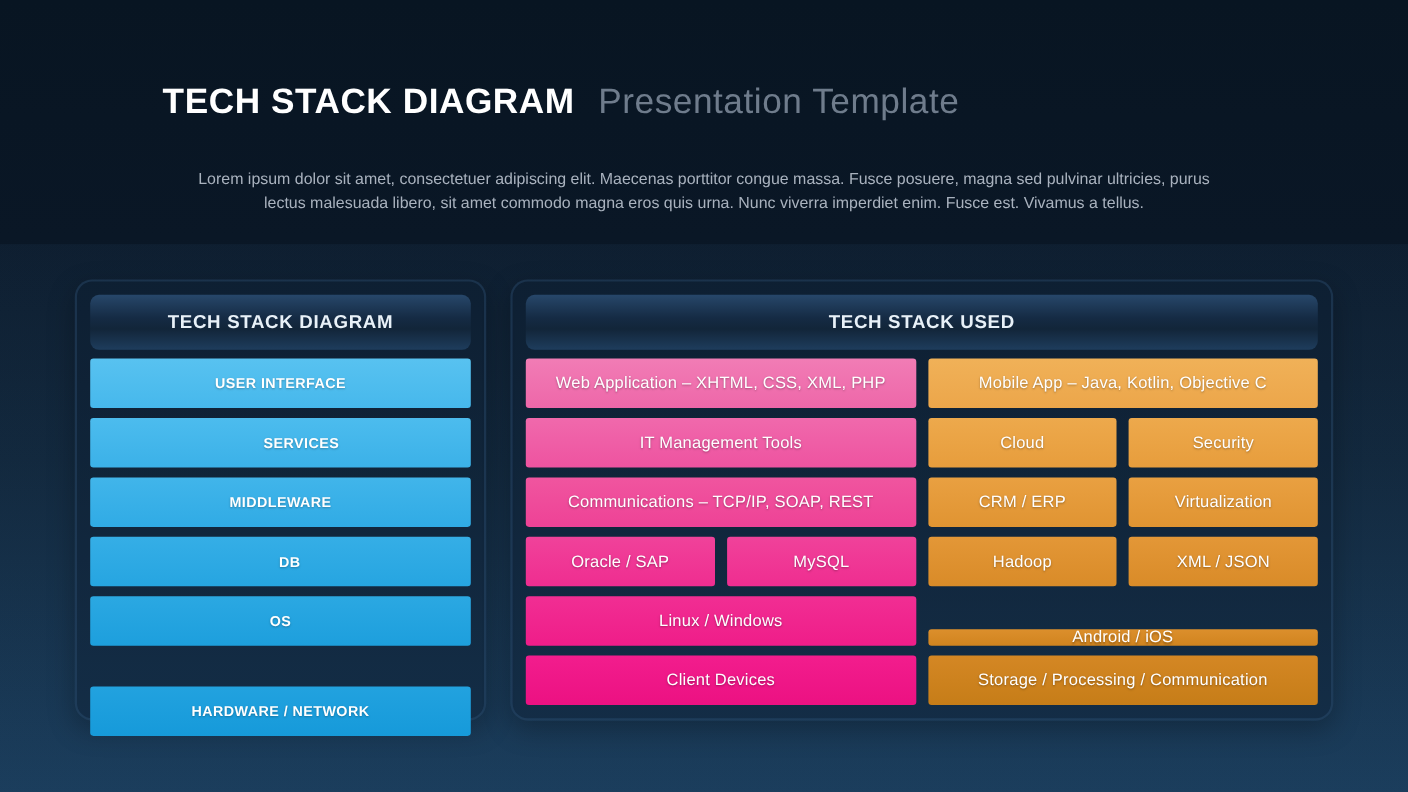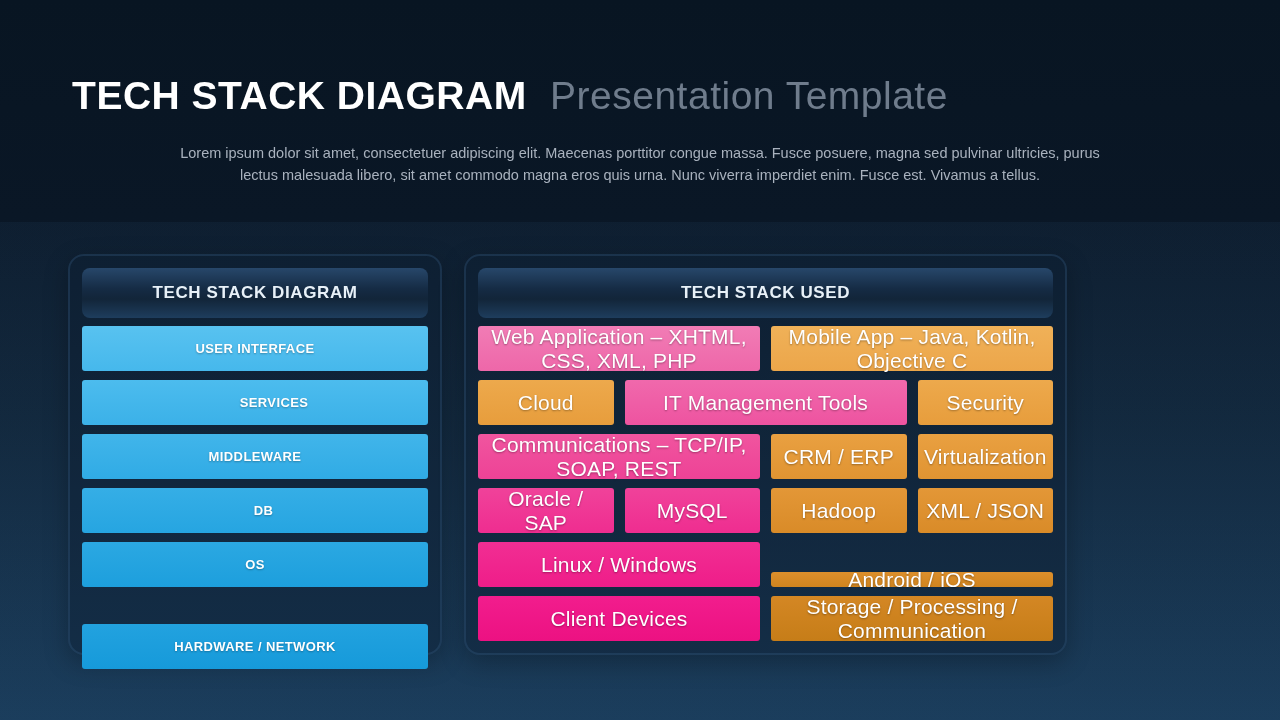--- a/index.html
+++ b/index.html
@@ -9,57 +9,57 @@
     background:linear-gradient(180deg,#081522 0%,#0a1726 30%,#0d2032 58%,#143450 100%);
   }
   
   .content-band{
     position:absolute;left:0;top:222px;width:1280px;height:498px;
     background:linear-gradient(180deg,rgba(52,96,140,0.10),rgba(70,120,170,0.14));
     pointer-events:none;
   }
   .title-wrap{
     position:absolute;left:0;top:74px;width:1020px;text-align:center;
-    font-size:39px;font-weight:800;letter-spacing:0.5px;white-space:nowrap;
+    font-size:32px;font-weight:800;letter-spacing:0.5px;white-space:nowrap;
   }
   .title-bold{color:#ffffff;}
   .title-light{color:#6f7c8c;font-weight:400;margin-left:12px;}
   .subtitle{
-    position:absolute;left:0;top:142px;width:1280px;text-align:center;
+    position:absolute;left:0;top:152px;width:1280px;text-align:center;
     color:#a9b2be;font-size:14.5px;line-height:22px;font-weight:400;
   }
   .panel{
     position:absolute;top:254px;height:401px;box-sizing:border-box;
     border:2px solid rgba(62,100,145,0.28);border-radius:16px;
     background:rgba(13,30,50,0.45);
     padding:12px;display:flex;flex-direction:column;
     box-shadow:0 8px 24px rgba(0,0,0,0.25);
   }
   .panel-left{left:68px;width:374px;}
-  .panel-right{left:464px;width:603px;}
+  .panel-right{left:464px;width:748px;}
   .panel-header{
     height:50px;border-radius:8px;margin-bottom:8px;flex:0 0 auto;
     display:flex;align-items:center;justify-content:center;
     background:linear-gradient(180deg,#27476a 0%,#152b44 42%,#122539 62%,#1e3d5d 100%);
     color:#e8f1f8;font-size:17px;font-weight:700;letter-spacing:0.6px;
   }
   .stack-col{display:flex;flex-direction:column;gap:9px;flex:1 1 auto;}
   .stack-btn{
     height:45px;flex:0 0 45px;border-radius:3px;
     display:flex;align-items:center;justify-content:center;
     color:#ffffff;font-size:13px;font-weight:700;letter-spacing:0.4px;
     text-shadow:0 1px 2px rgba(0,0,0,0.28);
   }
   .grid{
     display:grid;grid-template-columns:repeat(4,1fr);
     gap:9px 11px;grid-auto-rows:45px;flex:1 1 auto;
   }
   .cell{
     border-radius:3px;display:flex;align-items:center;justify-content:center;
-    color:#ffffff;font-size:21px;font-weight:400;letter-spacing:0.2px;
+    color:#ffffff;font-size:15px;font-weight:400;letter-spacing:0.2px;
     text-shadow:0 1px 2px rgba(0,0,0,0.35);text-align:center;padding:0 6px;
   }
   .c2{grid-column:span 2;}
 </style>
 </head>
 <body>
 
 <div class="slide">
   <div class="content-band"></div>
 
@@ -83,22 +83,22 @@
       <div class="stack-btn" style="background: linear-gradient(rgb(43, 168, 226) 0%, rgb(29, 159, 221) 100%);">OS</div>
       <div class="stack-btn" style="background: linear-gradient(rgb(34, 162, 223) 0%, rgb(22, 154, 218) 100%); margin-top: 28px;">HARDWARE / NETWORK</div>
     </div>
   </div>
 
   <div class="panel panel-right">
     <div class="panel-header">TECH STACK USED</div>
     <div class="grid">
       <div class="cell c2" style="background: linear-gradient(rgb(241, 124, 181) 0%, rgb(238, 103, 169) 100%);">Web Application – XHTML, CSS, XML, PHP</div>
       <div class="cell c2" style="background: linear-gradient(rgb(240, 177, 88) 0%, rgb(236, 166, 74) 100%);">Mobile App – Java, Kotlin, Objective C</div>
+      <div class="cell c2" style="background: linear-gradient(rgb(240, 105, 172) 0%, rgb(238, 83, 160) 100%);">IT Management Tools</div>
       <div class="cell" style="background: linear-gradient(rgb(237, 169, 76) 0%, rgb(231, 157, 60) 100%);">Cloud</div>
-      <div class="cell c2" style="background: linear-gradient(rgb(240, 105, 172) 0%, rgb(238, 83, 160) 100%);">IT Management Tools</div>
       <div class="cell" style="background: linear-gradient(rgb(237, 169, 76) 0%, rgb(231, 157, 60) 100%);">Security</div>
       <div class="cell c2" style="background: linear-gradient(rgb(240, 85, 159) 0%, rgb(238, 66, 150) 100%);">Communications – TCP/IP, SOAP, REST</div>
       <div class="cell" style="background: linear-gradient(rgb(233, 160, 65) 0%, rgb(224, 148, 50) 100%);">CRM / ERP</div>
       <div class="cell" style="background: linear-gradient(rgb(233, 160, 65) 0%, rgb(224, 148, 50) 100%);">Virtualization</div>
       <div class="cell" style="background: linear-gradient(rgb(240, 66, 154) 0%, rgb(239, 45, 144) 100%);">Oracle / SAP</div>
       <div class="cell" style="background: linear-gradient(rgb(240, 66, 154) 0%, rgb(239, 45, 144) 100%);">MySQL</div>
       <div class="cell" style="background: linear-gradient(rgb(227, 151, 55) 0%, rgb(217, 139, 40) 100%);">Hadoop</div>
       <div class="cell" style="background: linear-gradient(rgb(227, 151, 55) 0%, rgb(217, 139, 40) 100%);">XML / JSON</div>
       <div class="cell c2" style="background: linear-gradient(rgb(241, 46, 147) 0%, rgb(239, 29, 137) 100%);">Linux / Windows</div>
       <div class="cell c2" style="background: linear-gradient(rgb(220, 143, 44) 0%, rgb(208, 132, 31) 100%); margin-top: 30px;">Android / iOS</div>

